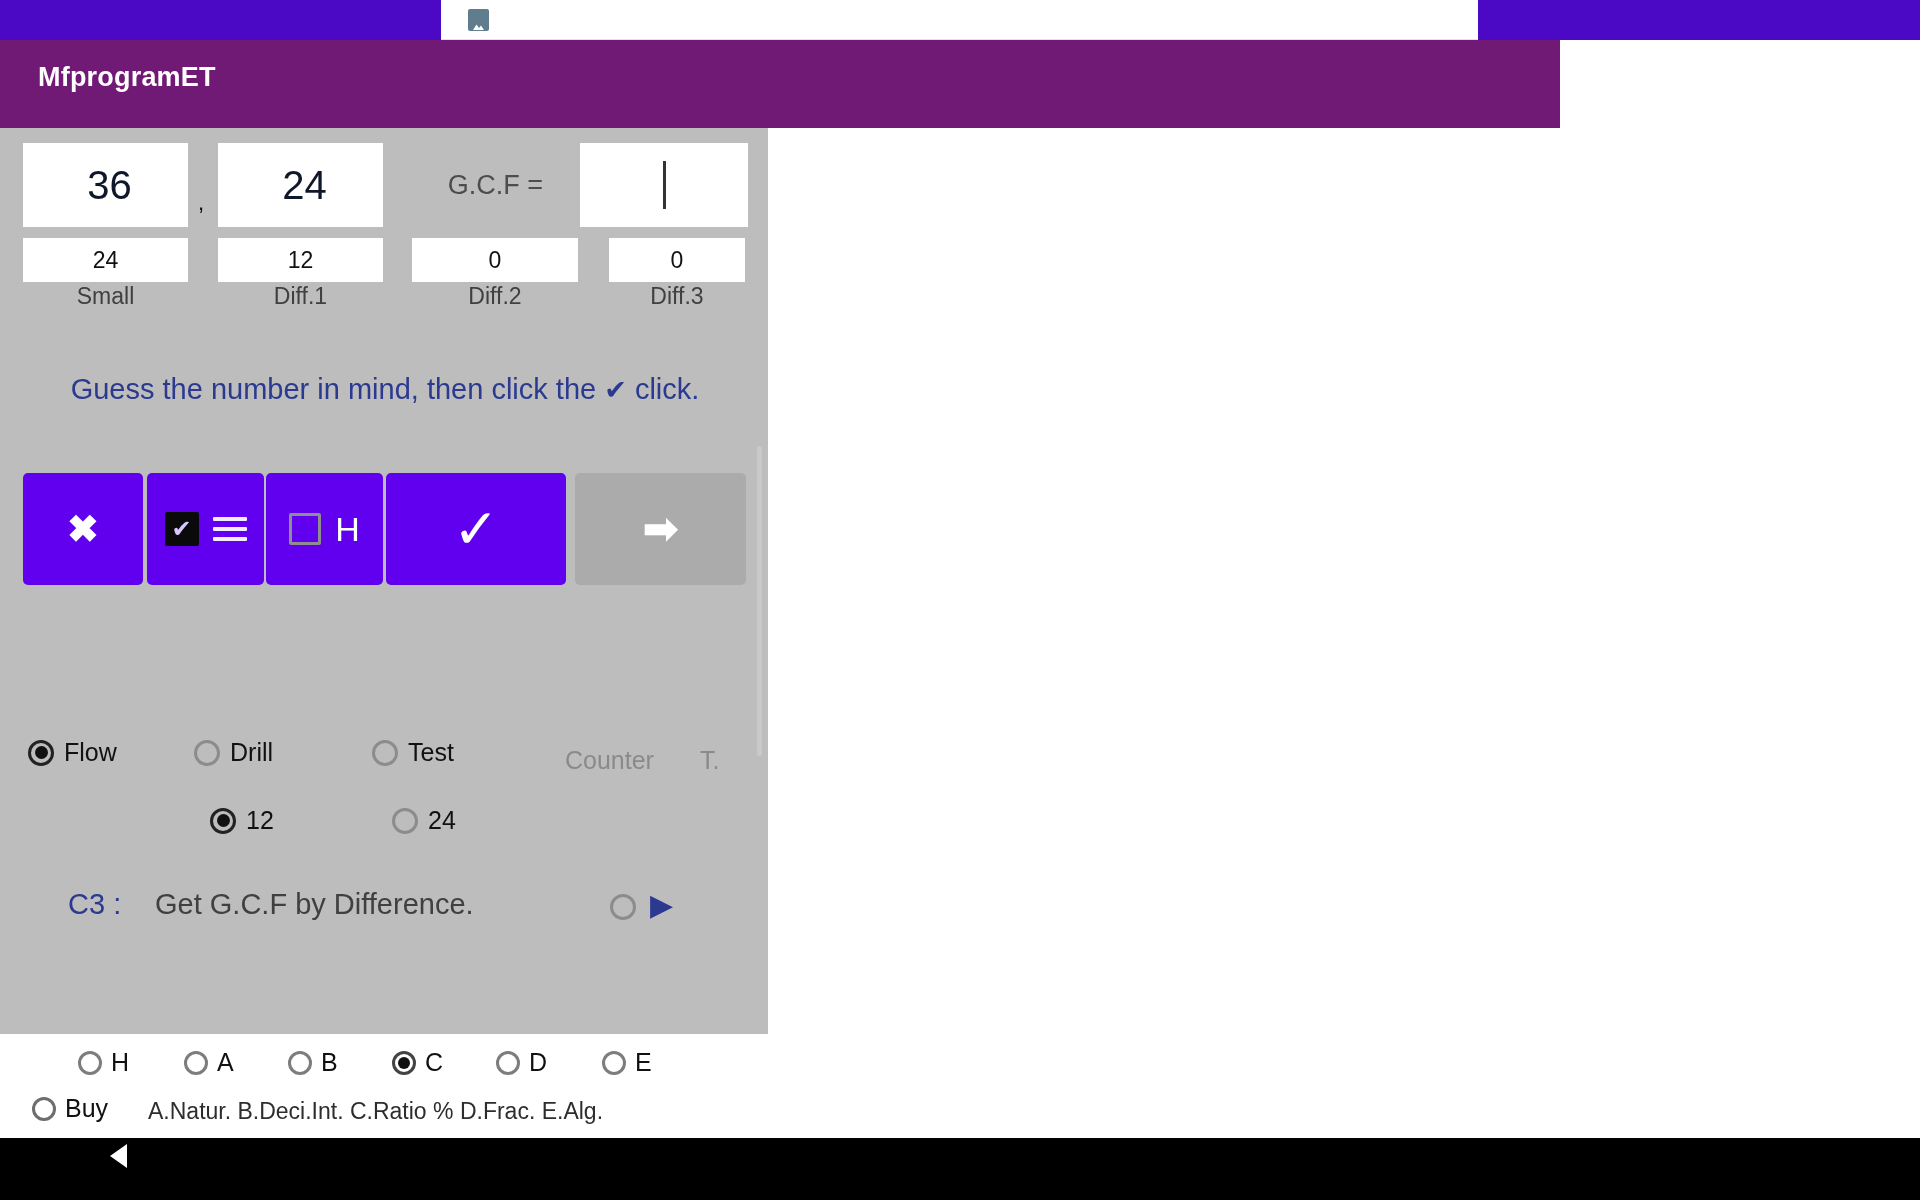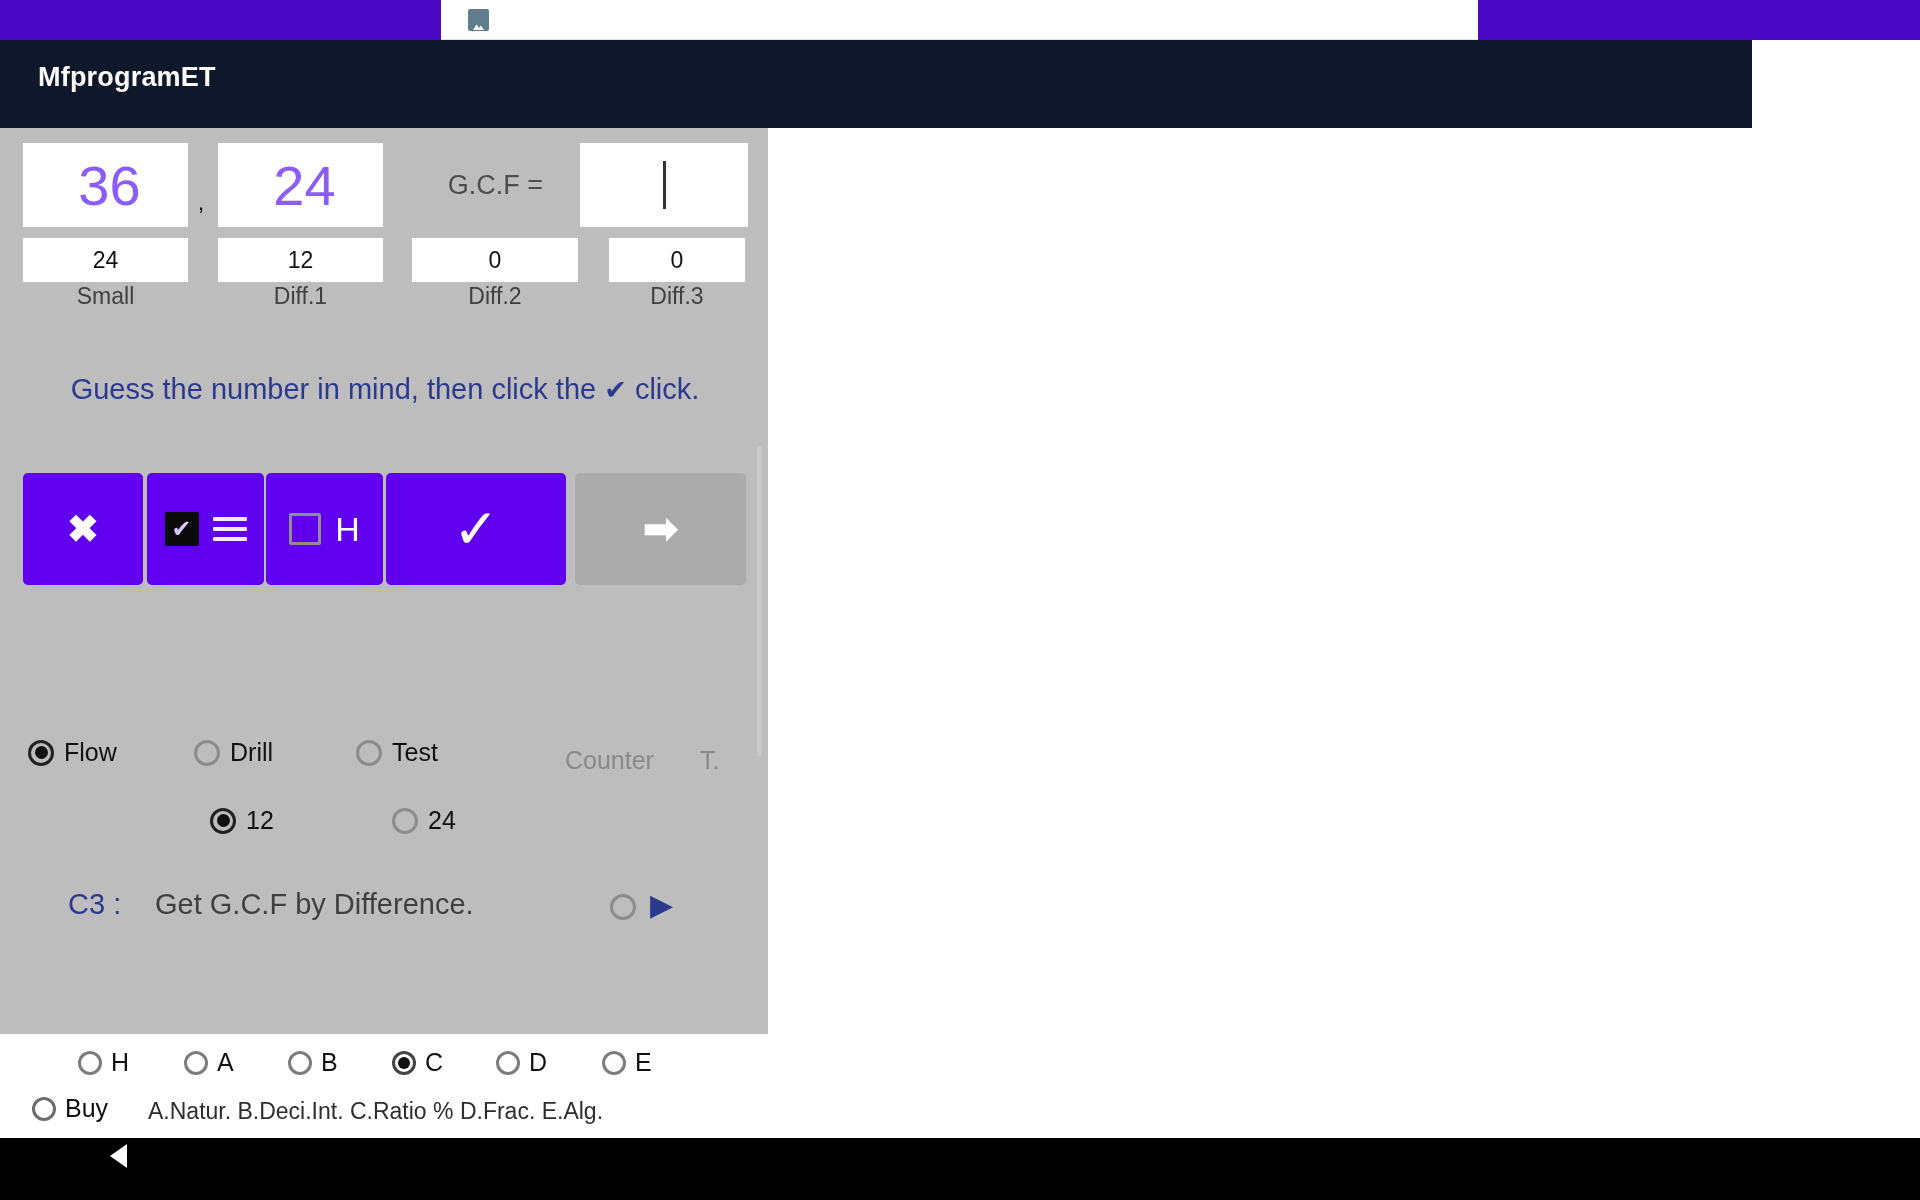--- a/index.html
+++ b/index.html
@@ -22,40 +22,40 @@
   }
   .notif-icon {
     position: absolute; left: 27px; top: 9px; width: 21px; height: 22px;
     background: #5f7d8c; border-radius: 2px;
     display:flex; align-items:flex-end; justify-content:center;
   }
   .notif-icon svg { display:block; }
 
   
   .appbar {
-    position: absolute; left: 0; top: 40px; width: 1752px; height: 88px;
-    background: #0f172a;
+    position: absolute; left: 0; top: 40px; width: 1560px; height: 88px;
+    background: #701a75;
   }
   .appbar-title {
     position: absolute; left: 38px; top: 22px;
     color: #ffffff; font-size: 27px; font-weight: bold;
     letter-spacing: .2px;
   }
 
   
   .app-panel {
     position: absolute; left: 0px; top: 128px; width: 768px; height: 906px;
     background: #bdbdbd;
   }
 
   
   .num-big {
     position: absolute; background: #ffffff;
     display: flex; align-items: center; justify-content: center;
-    font-size: 56px; color: #8b5cf6; font-weight: 400;
+    font-size: 40px; color: #0f172a; font-weight: 400;
     border: 0;
     padding-left: 8px;
   }
   #in-a { left: 23px;  top: 15px; width: 165px; height: 84px; }
   #in-b { left: 218px; top: 15px; width: 165px; height: 84px; }
   .comma {
     position: absolute; left: 198px; top: 62px; font-size: 22px; color: #111;
   }
   .gcf-label {
     position: absolute; left: 412px; top: 15px; width: 167px; height: 84px;
@@ -140,21 +140,21 @@
   .rdo .circle {
     width: 26px; height: 26px; border-radius: 50%;
     border: 3px solid #222; display: flex; align-items: center; justify-content: center;
   }
   .rdo.off .circle { border-color: #8c8c8c; }
   .rdo .circle .dot { width: 13px; height: 13px; border-radius: 50%; background: #111; }
   .rdo.off .circle .dot { background: transparent; }
 
   #rd-flow { left: 28px; }
   #rd-drill { left: 194px; }
-  #rd-test { left: 356px; }
+  #rd-test { left: 372px; }
   .lbl-counter { position: absolute; left: 565px; top: 8px; font-size: 25px; color: #8a8a8a; }
   .lbl-t { position: absolute; left: 700px; top: 8px; font-size: 25px; color: #8a8a8a; }
   #rd-12 { left: 210px; }
   #rd-24 { left: 392px; }
 
   
   .c3-line { position: absolute; left: 0; top: 760px; width: 768px; height: 46px; }
   .c3-code { position: absolute; left: 68px; top: 0; font-size: 29px; color: #2b3a8f; }
   .c3-text { position: absolute; left: 155px; top: 0; font-size: 29px; color: #404040; }
   .c3-radio {

